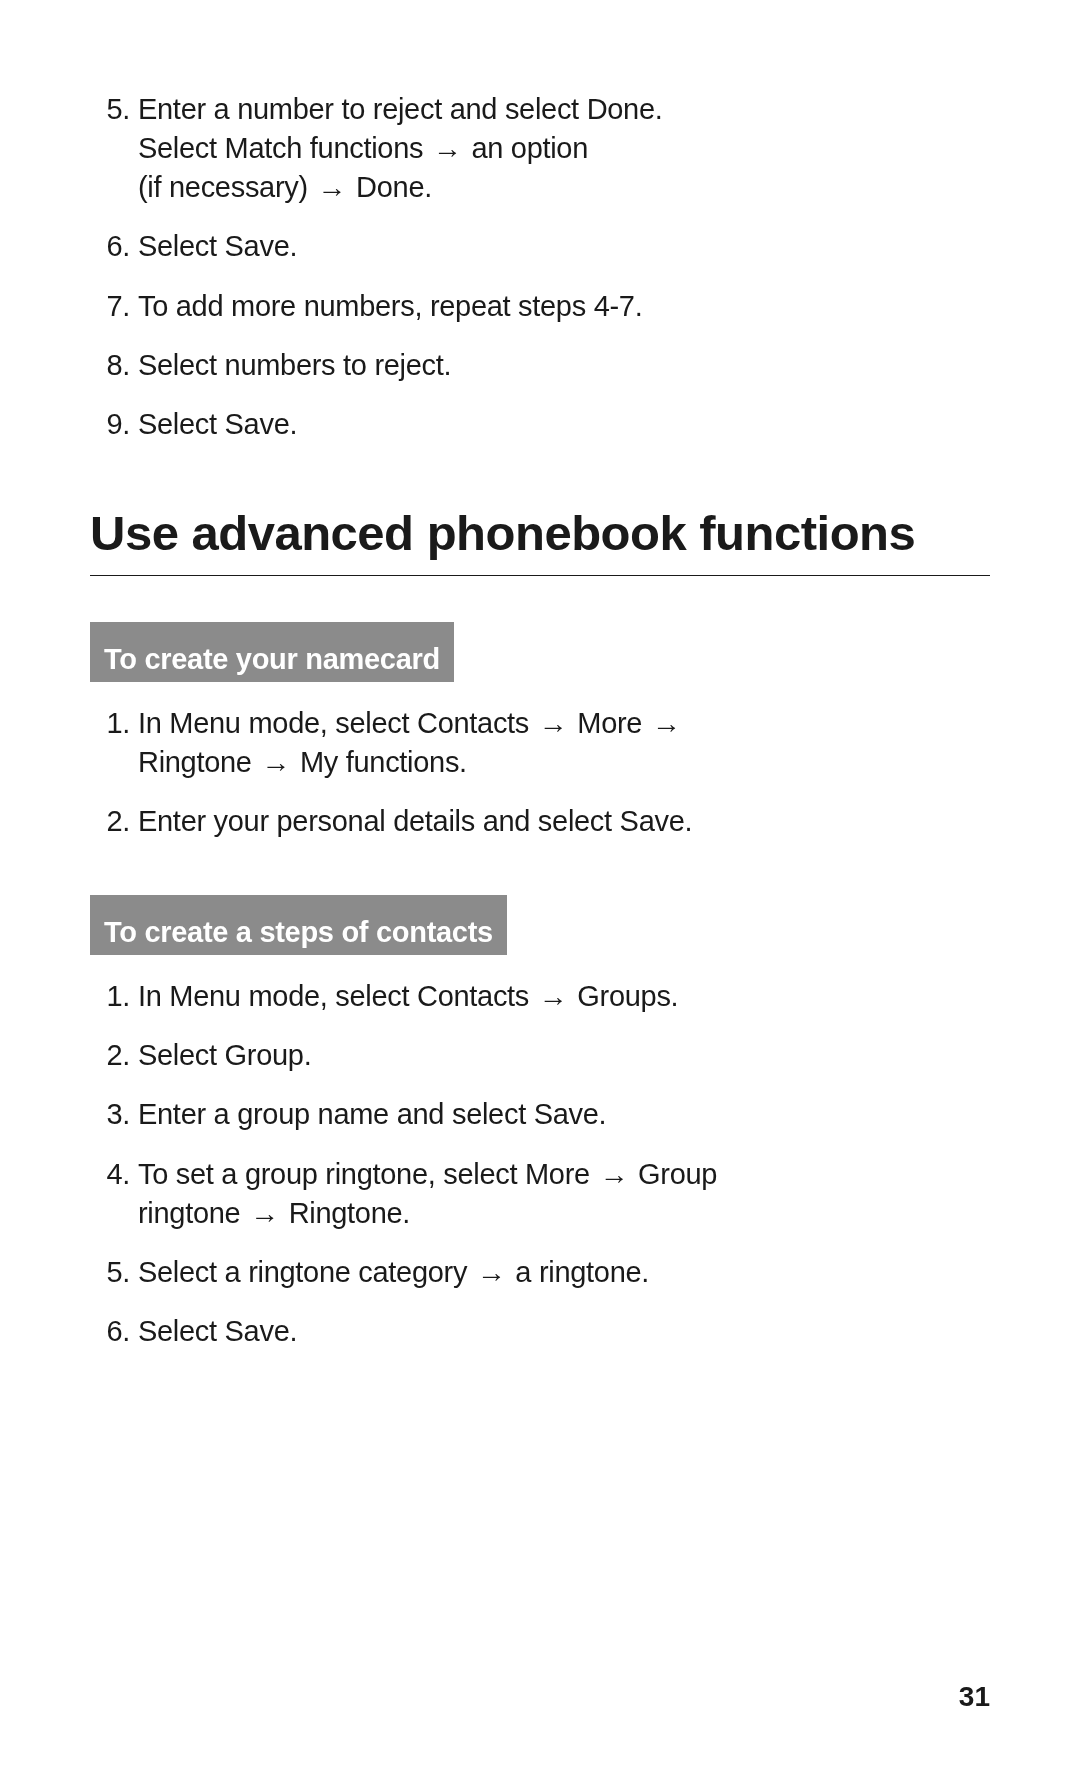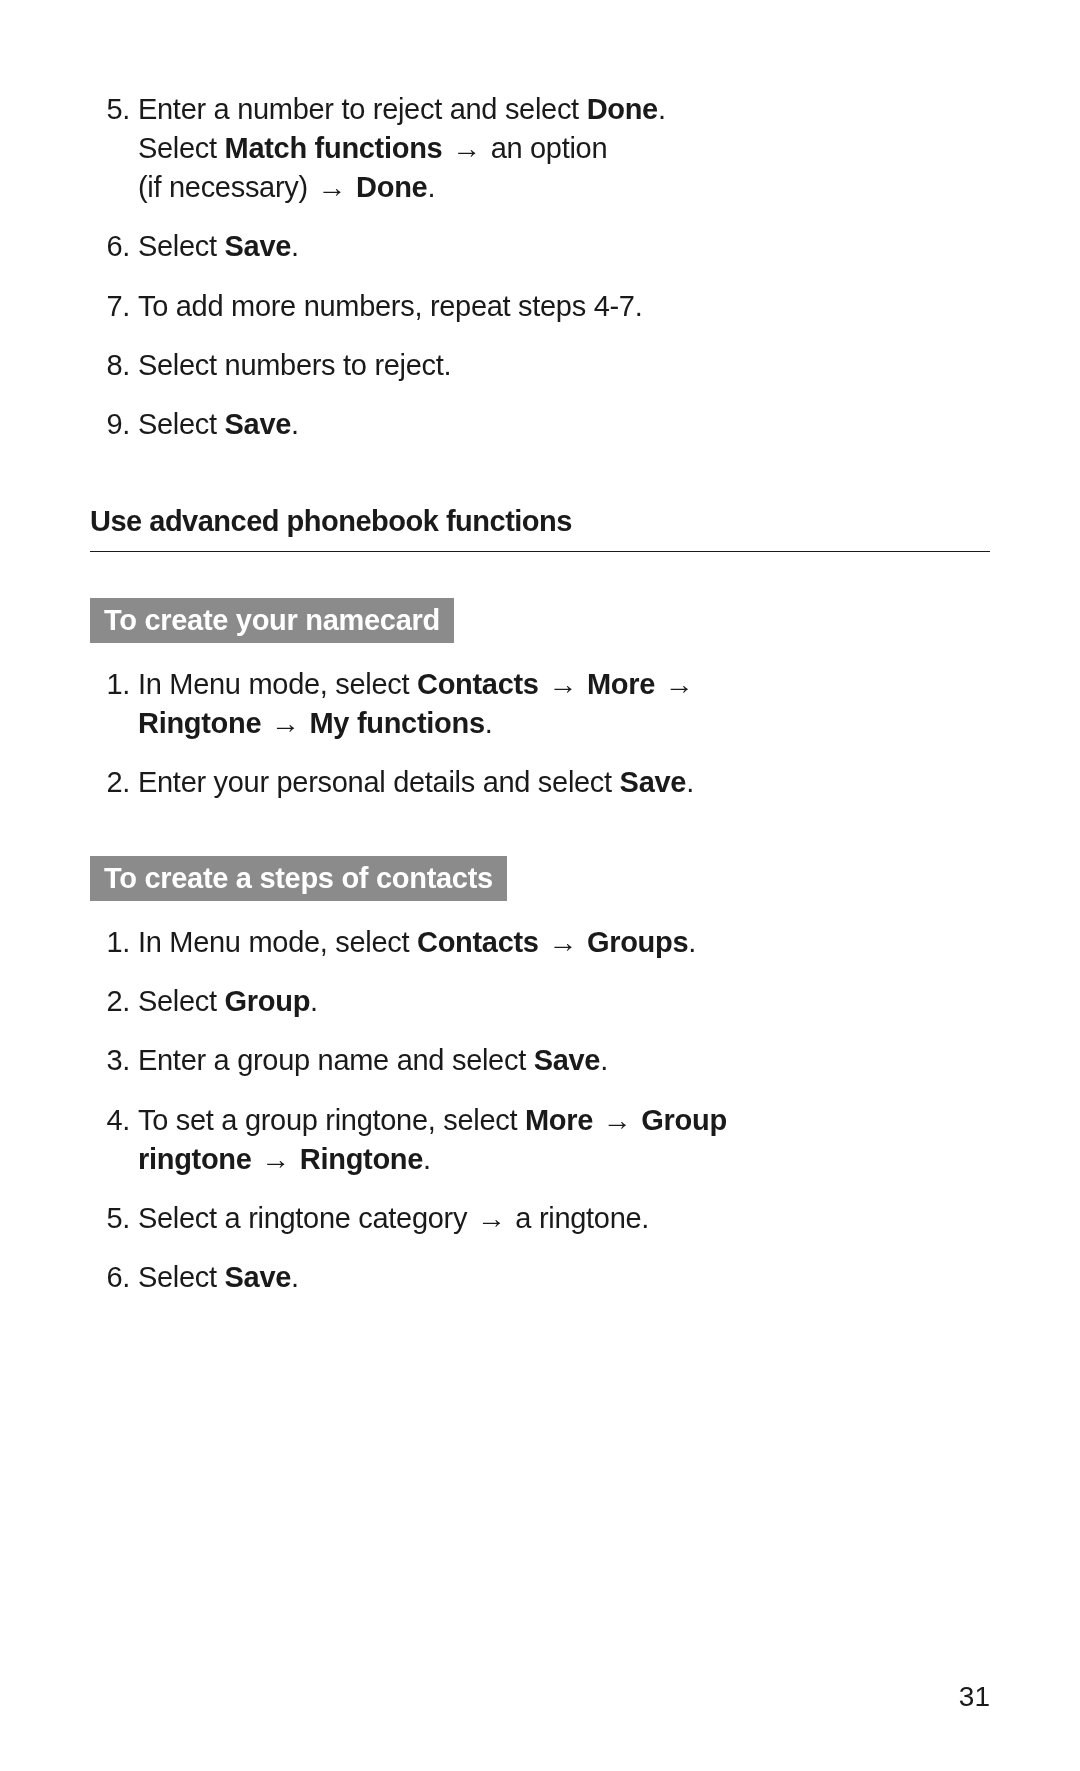--- a/index.html
+++ b/index.html
@@ -25,51 +25,51 @@
   }
   .ol-num {
     min-width: 40px;
     text-align: right;
     padding-right: 8px;
     white-space: nowrap;
   }
   .ol-body {
     flex: 1;
   }
-  b { font-weight: bold; }
+  b { font-weight: normal; }
   .arrow { padding: 0 2px; }
   h2.section-title {
-    font-size: 29px;
+    font-size: 49px;
     font-weight: bold;
     margin: 60px 0 12px 0;
     letter-spacing: -0.5px;
     line-height: 1.2;
   }
   .section-rule {
     border: none;
     border-top: 1.5px solid #1a1a1a;
     margin: 0 0 28px 0;
   }
   .sub-hdr {
     display: inline-block;
     background: #8b8b8b;
     color: #ffffff;
     font-weight: bold;
     font-size: 29px;
-    padding: 6px 14px 6px 14px;
+    padding: 21px 14px 6px 14px;
     margin: 18px 0 22px 0;
     letter-spacing: -0.3px;
   }
   .sub-group { margin-bottom: 36px; }
   .page-num {
     position: absolute;
     bottom: 58px;
     right: 90px;
     font-size: 28px;
-    font-weight: normal;
+    font-weight: bold;
   }
 </style>
 </head>
 <body>
 
 <div class="page">
 
   <div id="top-list">
       <div class="ol-item">
         <div class="ol-num">5.</div>

